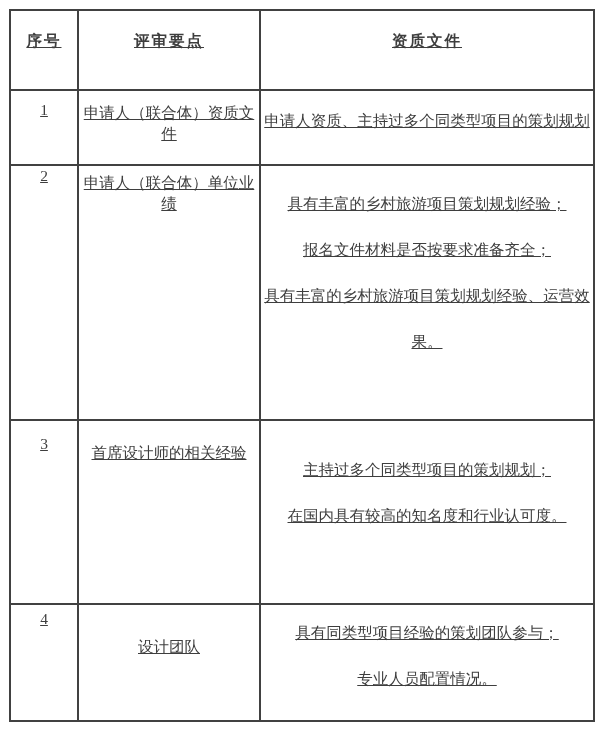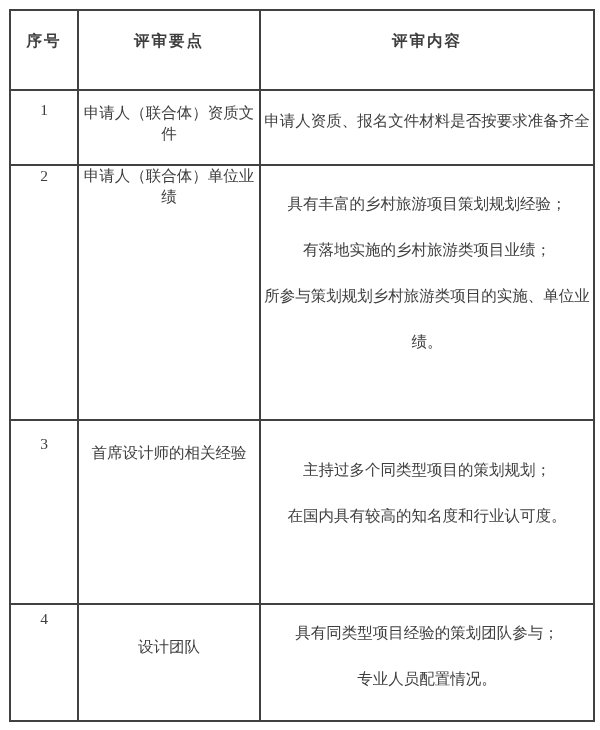--- a/index.html
+++ b/index.html
@@ -12,20 +12,21 @@
     height: 730px;
     font-family: "Liberation Serif", "DejaVu Serif", serif;
     color: #3e3e3e;
     overflow: hidden;
   }
   table.review-table {
     border-collapse: collapse;
     table-layout: fixed;
     width: 584px;
     margin: 9px 0 0 9px;
+    text-decoration: underline;
   }
   .review-table th,
   .review-table td {
     border: 2px solid #414141;
     vertical-align: top;
     text-align: center;
     font-size: 15.5px;
     font-weight: normal;
     color: #3e3e3e;
     padding: 0;
@@ -46,21 +47,21 @@
   td.cell-content .para {
     line-height: 46px;
     margin: 0;
   }
   
   tr.row-1 td.cell-no      { padding-top: 10px; }
   tr.row-1 td.cell-point   { padding-top: 12px; }
   tr.row-1 td.cell-content { padding-top: 7px; }
 
   tr.row-2 td.cell-no      { padding-top: 1px; }
-  tr.row-2 td.cell-point   { }
+  tr.row-2 td.cell-point   { padding-top: 7px; }
   tr.row-2 td.cell-content { padding-top: 15px; }
 
   tr.row-3 td.cell-no      { padding-top: 14px; }
   tr.row-3 td.cell-point   { padding-top: 22px; margin-left: 12px; }
   tr.row-3 td.cell-content { padding-top: 26px; }
 
   tr.row-4 td.cell-no      { padding-top: 5px; }
   tr.row-4 td.cell-point   { padding-top: 32px; }
   tr.row-4 td.cell-content { padding-top: 5px; }
 </style>
@@ -70,38 +71,38 @@
 <table class="review-table">
   <colgroup>
     <col style="width:68px">
     <col style="width:182px">
     <col style="width:334px">
   </colgroup>
   <thead>
     <tr class="hdr">
       <th>序号</th>
       <th>评审要点</th>
-      <th>评审内容</th>
+      <th>资质文件</th>
     </tr>
   </thead>
   <tbody>
     <tr class="row-1">
       <td class="cell-no">1</td>
       <td class="cell-point">申请人（联合体）资质文件</td>
       <td class="cell-content">
-        <div class="para">申请人资质、报名文件材料是否按要求准备齐全</div>
+        <div class="para">申请人资质、主持过多个同类型项目的策划规划</div>
       </td>
     </tr>
     <tr class="row-2">
       <td class="cell-no">2</td>
       <td class="cell-point">申请人（联合体）单位业绩</td>
       <td class="cell-content">
         <div class="para">具有丰富的乡村旅游项目策划规划经验；</div>
-        <div class="para">有落地实施的乡村旅游类项目业绩；</div>
-        <div class="para">所参与策划规划乡村旅游类项目的实施、单位业绩。</div>
+        <div class="para">报名文件材料是否按要求准备齐全；</div>
+        <div class="para">具有丰富的乡村旅游项目策划规划经验、运营效果。</div>
       </td>
     </tr>
     <tr class="row-3">
       <td class="cell-no">3</td>
       <td class="cell-point">首席设计师的相关经验</td>
       <td class="cell-content">
         <div class="para">主持过多个同类型项目的策划规划；</div>
         <div class="para">在国内具有较高的知名度和行业认可度。</div>
       </td>
     </tr>

